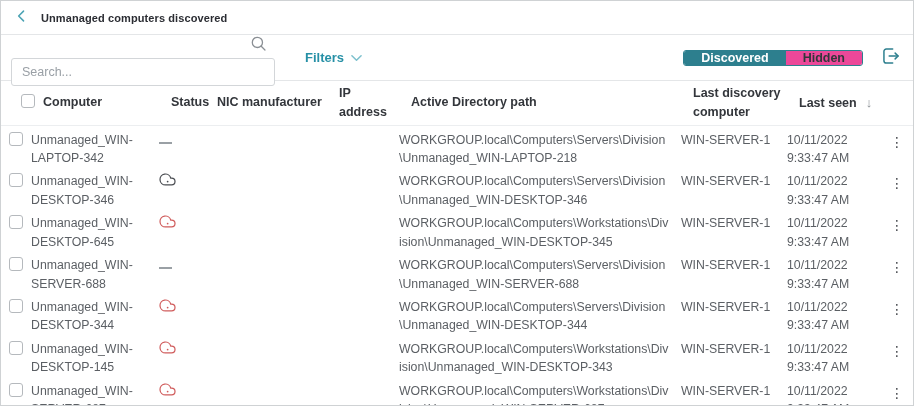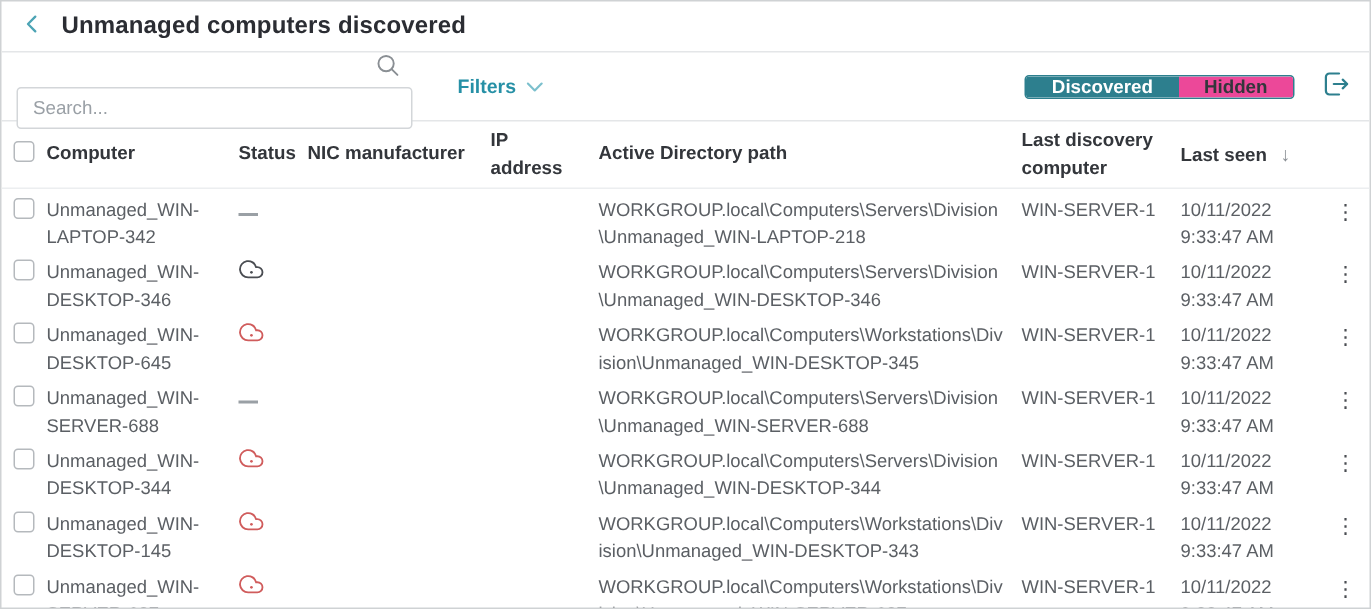--- a/index.html
+++ b/index.html
@@ -20,21 +20,21 @@
     border:1px solid #cfd2d4;
     overflow:hidden;
     color:var(--body-text);
   }
   
   .titlebar{
     height:34px;display:flex;align-items:center;gap:11px;
     padding:0 12px;border-bottom:1px solid var(--border);
   }
   .back-btn{display:flex;align-items:center;cursor:pointer;background:none;border:none;padding:2px;}
-  .page-title{font-size:16px;font-weight:bold;color:#2b2d33;letter-spacing:.1px;}
+  .page-title{font-size:11px;font-weight:bold;color:#2b2d33;letter-spacing:.1px;}
   
   .toolbar{
     height:46px;display:flex;align-items:center;
     padding:0 10px;border-bottom:1px solid var(--border);
   }
   .search-wrap{position:relative;width:264px;}
   .search-wrap input{
     width:100%;height:28px;border:1px solid #d3d6d9;border-radius:3px;
     padding:0 32px 0 10px;font-size:12.5px;color:#55595e;outline:none;
     font-family:inherit;
@@ -53,21 +53,21 @@
     display:flex;align-items:center;padding:0 17px;font-size:12.5px;font-weight:bold;
     cursor:pointer;background:#ec4899;color:#33363b;border:none;font-family:inherit;
   }
   .view-toggle .seg.active{background:var(--accent);color:#fff;}
   .export-btn{margin-left:15px;background:none;border:none;cursor:pointer;display:flex;align-items:center;padding:2px;}
   
   .thead{
     display:flex;align-items:center;min-height:31px;
     border-bottom:1px solid #eceef0;
     font-size:12.5px;font-weight:bold;color:var(--header-text);
-    padding:3px 0;
+    padding:3px 12px;
   }
   .tbody .tr{display:flex;align-items:flex-start;min-height:41px;padding-top:5px;}
   .td,.th{padding-right:10px;line-height:1.5;}
   .td{font-size:12.3px;color:var(--body-text);overflow-wrap:break-word;}
   .col-check{width:30px;padding-left:8px;padding-right:0;flex:none;}
   .col-computer{width:126px;flex:none;}
   .col-status{width:48px;flex:none;padding-left:2px;}
   .col-ip{width:72px;flex:none;}
   .col-nic{width:122px;flex:none;}
   .col-adpath{width:282px;flex:none;word-break:break-all;}

